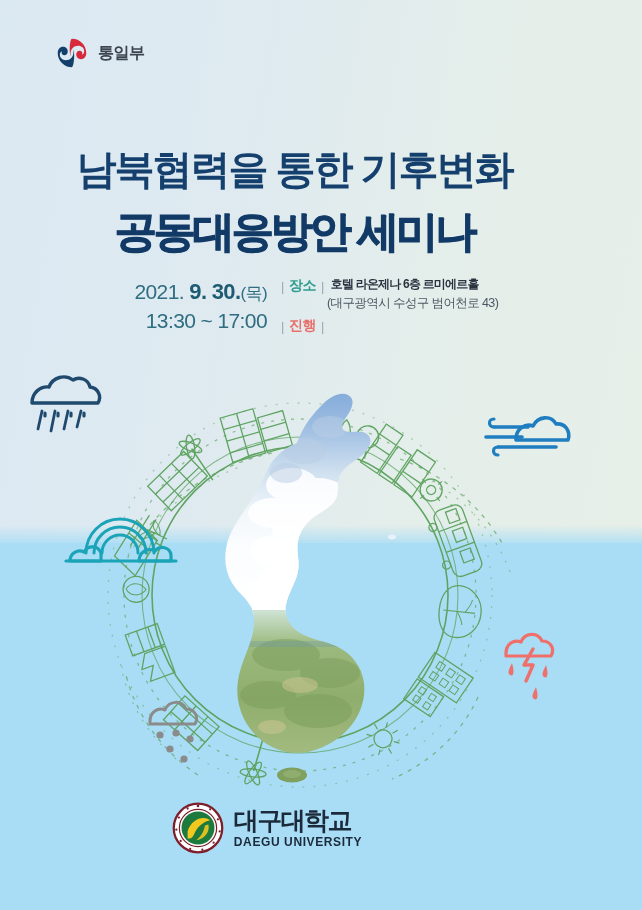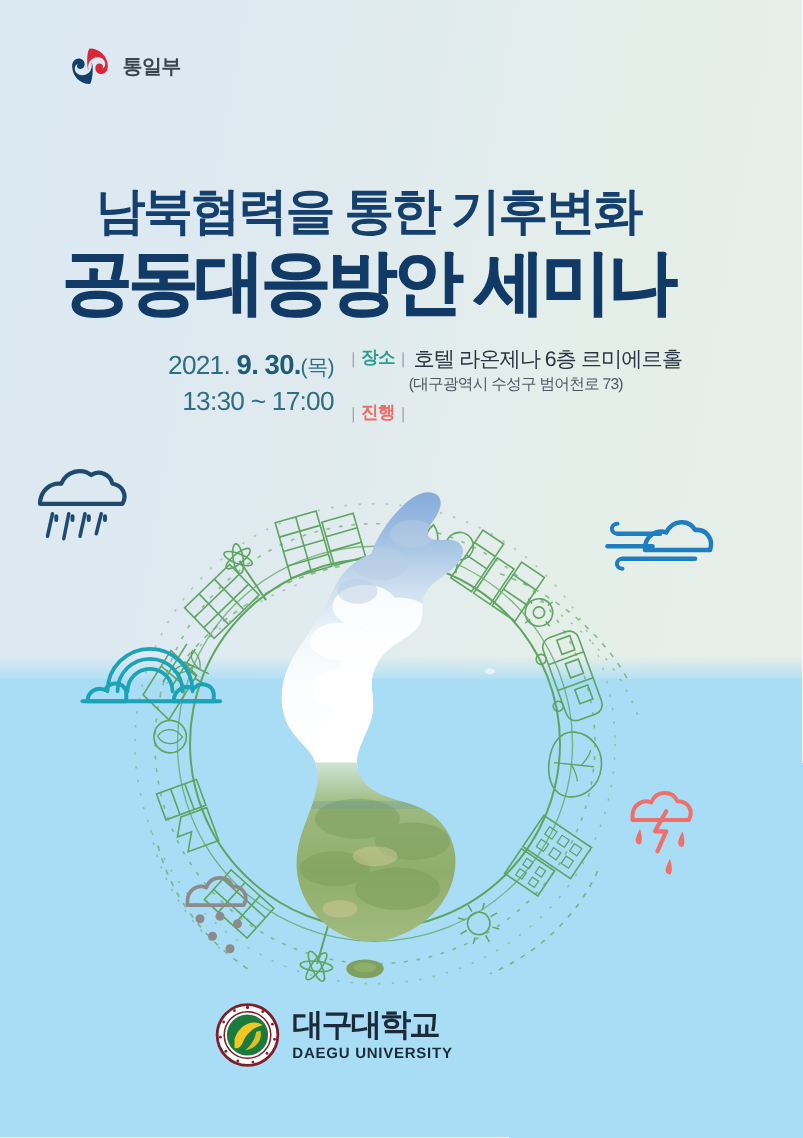--- a/index.html
+++ b/index.html
@@ -28,40 +28,40 @@
   .taeguk{width:34px;height:34px;display:block;}
   .gov-name{font-size:16px;font-weight:700;color:#3c4450;letter-spacing:-.5px;white-space:nowrap;}
 
   
   .title-block{position:absolute;left:0;top:146px;width:589px;text-align:center;}
   .title-1{
     font-size:40px;font-weight:700;color:#15406e;letter-spacing:-2px;
     line-height:1.16;white-space:nowrap;
   }
   .title-2{
-    font-size:56px;font-weight:700;color:#123a66;letter-spacing:-3px;
-    line-height:1.16;white-space:nowrap;margin-top:2px;
+    font-size:42px;font-weight:700;color:#123a66;letter-spacing:-3px;
+    line-height:1.16;white-space:nowrap;margin-top:16px;
     -webkit-text-stroke:1.1px #123a66;
   }
 
   
   .info{position:absolute;left:0;top:277px;width:581px;display:flex;justify-content:flex-end;gap:0;}
   .info-left{width:162px;text-align:right;padding-right:14px;box-sizing:border-box;}
   .date-line{font-size:21px;color:#2f6d80;letter-spacing:-.6px;white-space:nowrap;line-height:1.34;}
   .date-line .bold{font-weight:700;color:#1d5c72;font-size:22px;}
   .date-line .dow{font-size:17px;}
   .time-line{font-size:21px;color:#2f6d80;letter-spacing:-.6px;white-space:nowrap;line-height:1.42;}
 
   .info-right{width:300px;}
   .ir-row{display:flex;align-items:flex-start;gap:7px;white-space:nowrap;}
   .tag{display:inline-flex;align-items:center;gap:5px;font-size:14px;font-weight:700;letter-spacing:-.5px;flex:0 0 auto;}
   .tag .bar{color:#9aa7ae;font-weight:400;font-size:13px;}
   .tag-place{color:#2f9c8f;}
   .tag-mode{color:#e8706b;}
-  .ir-main{font-size:17px;font-weight:400;color:#2a3340;letter-spacing:-.8px;line-height:1.3;}
+  .ir-main{font-size:12px;font-weight:700;color:#2a3340;letter-spacing:-.8px;line-height:1.3;}
   .ir-sub{font-size:12.5px;color:#4c5763;letter-spacing:-.6px;margin-top:1px;margin-left:46px;line-height:1.2;}
   .ir-row2{margin-top:6px;}
 
   
   .art{position:absolute;left:0;top:355px;width:642px;height:450px;}
   .art svg{position:absolute;left:0;top:0;}
 
   
   .footer{position:absolute;left:0;top:802px;width:534px;display:flex;justify-content:center;align-items:center;gap:10px;}
   .emblem{width:52px;height:52px;display:block;}
@@ -109,21 +109,21 @@
     <div class="info-right">
 
       <div class="ir-row">
         <span class="tag tag-place">
           <span class="bar">|</span>
           <span>장소</span>
           <span class="bar">|</span>
         </span>
         <span class="ir-main">호텔 라온제나 6층 르미에르홀</span>
       </div>
-      <div class="ir-sub">(대구광역시 수성구 범어천로 73)</div>
+      <div class="ir-sub">(대구광역시 수성구 범어천로 43)</div>
 
       <div class="ir-row ir-row2">
         <span class="tag tag-mode">
           <span class="bar">|</span>
           <span>진행</span>
           <span class="bar">|</span>
         </span>
       </div>
 
     </div>

